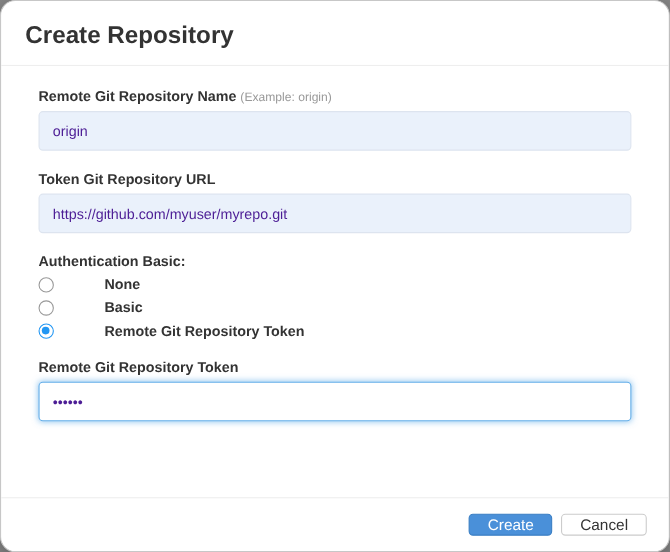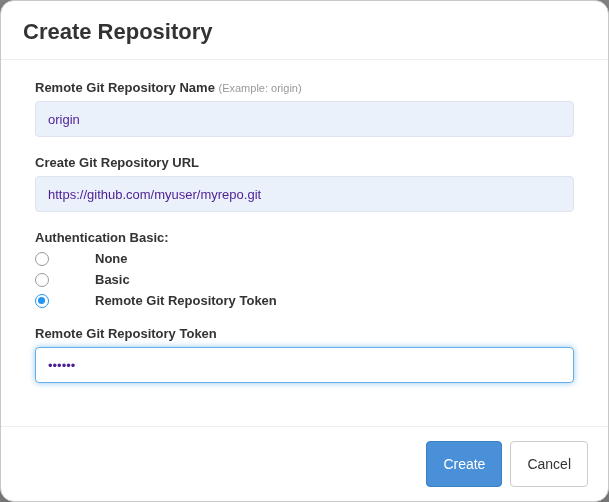--- a/index.html
+++ b/index.html
@@ -96,21 +96,21 @@
   .footer {
     position: absolute;
     left: 0; right: 0; bottom: 0;
     border-top: 1px solid #eee;
     padding: 14px 20px;
     display: flex;
     justify-content: flex-end;
     gap: 8px;
   }
   .btn {
-    height: 46px;
+    height: 20px;
     padding: 0 16px;
     font-size: 14px;
     border-radius: 4px;
     cursor: pointer;
     display: inline-flex;
     align-items: center;
   }
   .btn-primary {
     background: #4a90d9;
     color: #fff;
@@ -135,21 +135,21 @@
 
     <div class="field-group">
       <label class="field-label">
         <span>Remote Git Repository Name</span>
         <span class="field-hint">(Example: origin)</span>
       </label>
       <input type="text" class="text-input" value="origin" style="">
     </div>
 
     <div class="field-group">
-      <label class="field-label">Create Git Repository URL</label>
+      <label class="field-label">Token Git Repository URL</label>
       <input type="text" class="text-input" value="https://github.com/myuser/myrepo.git" style="">
     </div>
 
     <div class="field-group">
       <label class="field-label">Authentication Basic:</label>
       <div class="radio-list">
         <div class="radio-row">
           <span class="radio"></span>
           <span class="radio-label">None</span>
         </div>

